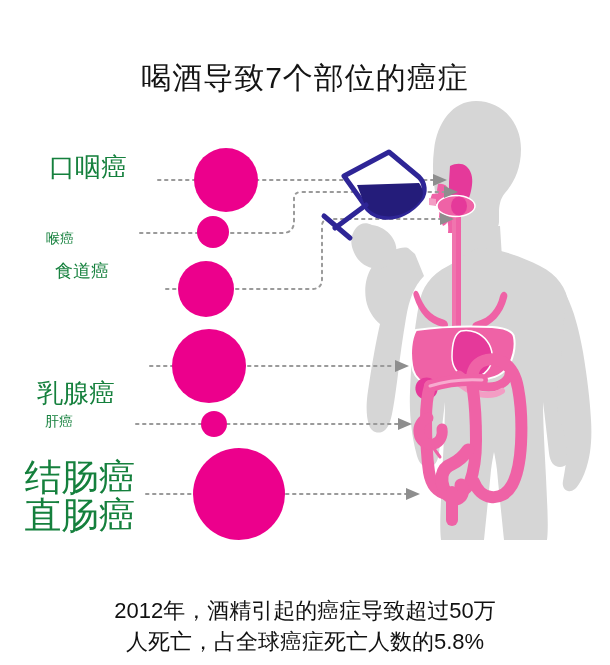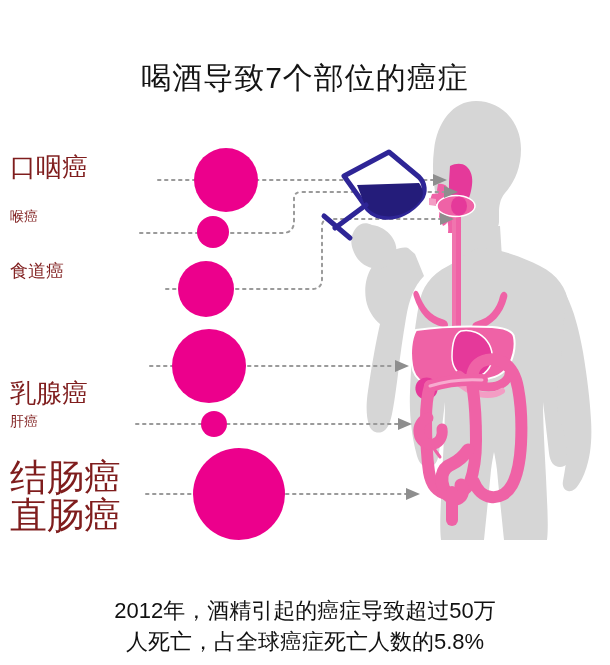--- a/index.html
+++ b/index.html
@@ -49,22 +49,22 @@
     left: 418px;
     top: 640px;
     font-size: 13px;
     color: #8e8e8e;
     opacity: 0.72;
     white-space: nowrap;
     letter-spacing: 0.5px;
   }
   .label {
     position: absolute;
-    color: #7f1d1d;
-    text-align: left;
+    color: #15803d;
+    text-align: center;
     white-space: nowrap;
     line-height: 1.18;
   }
   .label.big   { font-size: 26px; }
   .label.small { font-size: 14px; }
   .label.mid   { font-size: 18px; }
   .label.huge  { font-size: 37px; }
   #stage-svg {
     position: absolute;
     left: 0;
@@ -325,27 +325,27 @@
 
       <path d="M366,205 L335,228" stroke="#2E2596" stroke-width="5" stroke-linecap="round" fill="none"></path>
 
       <path d="M324,216 L350,238" stroke="#2E2596" stroke-width="5" stroke-linecap="round" fill="none"></path>
     </g>
 
   </svg>
 
   <div class="label big" style="left:10px; top:152px; width:156px;">口咽癌</div>
 
-  <div class="label small" style="left:10px; top:208px; width:100px;">喉癌</div>
+  <div class="label small" style="left:10px; top:230px; width:100px;">喉癌</div>
 
   <div class="label mid" style="left:10px; top:261px; width:144px;">食道癌</div>
 
   <div class="label big" style="left:10px; top:342px; width:132px;margin-top:36px;">乳腺癌</div>
 
-  <div class="label small" style="left:10px; top:413px; width:82px;">肝癌</div>
+  <div class="label small" style="left:18px; top:413px; width:82px;">肝癌</div>
 
   <div class="label huge" style="left:10px; top:456px; width:140px;">结肠癌</div>
 
   <div class="label huge" style="left:10px; top:494px; width:140px;">直肠癌</div>
 
   <div id="caption">
     <span class="cap-line">2012年，酒精引起的癌症导致超过50万</span>
     <span class="cap-line">人死亡，占全球癌症死亡人数的5.8%</span>
   </div>
 

